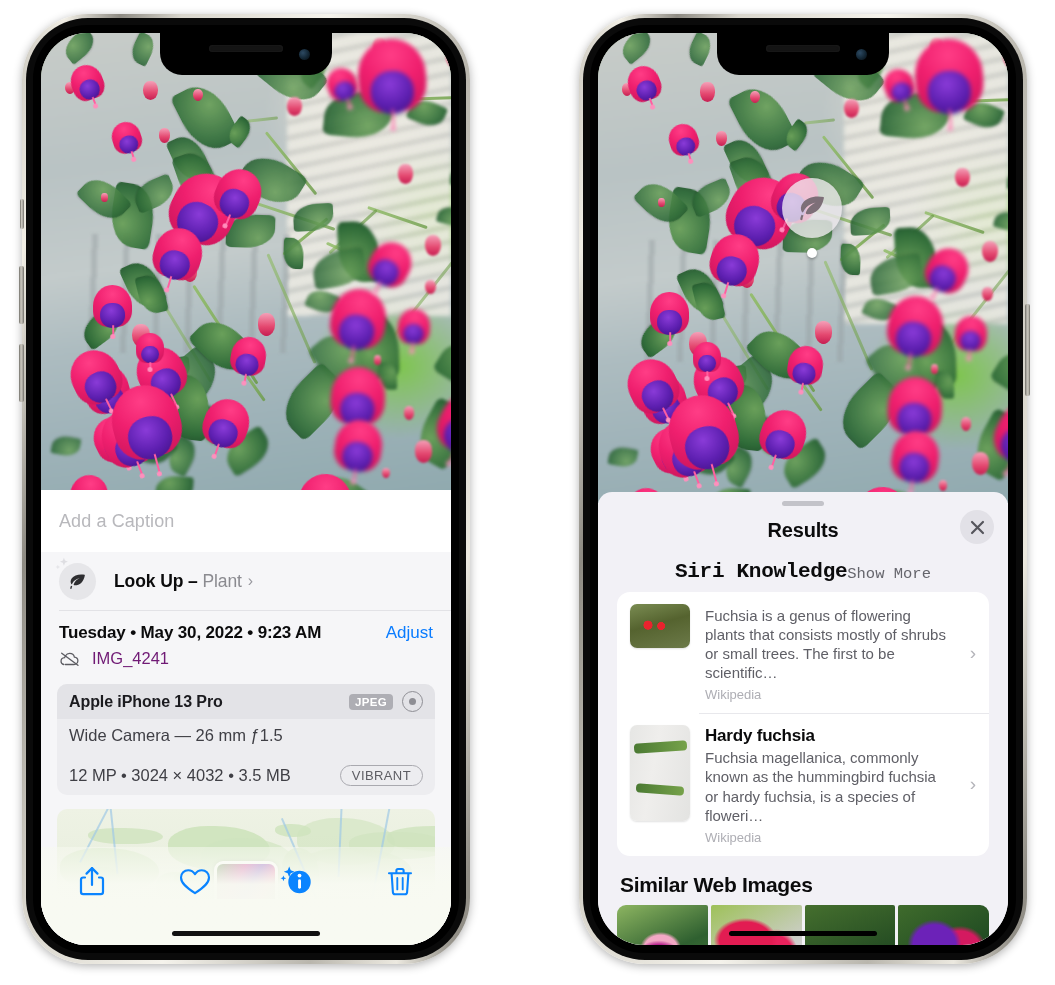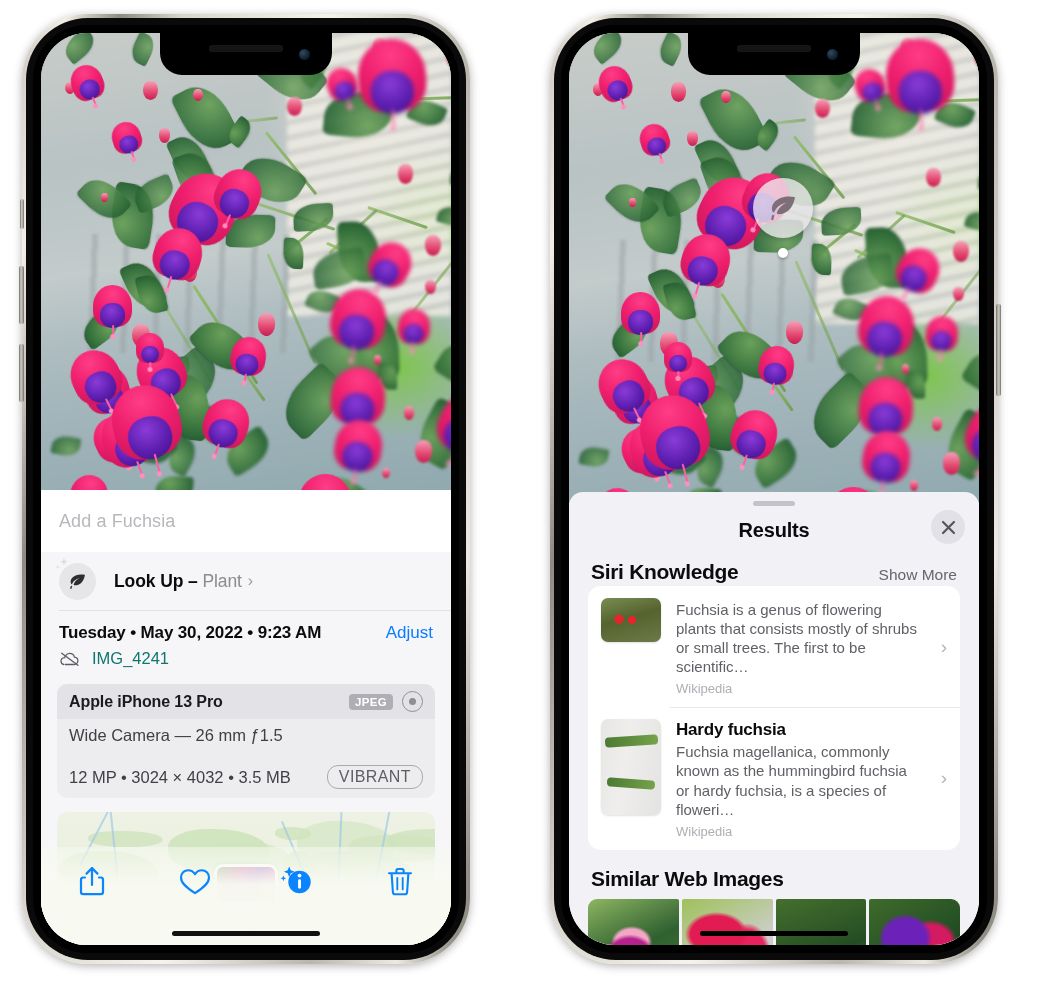--- a/index.html
+++ b/index.html
@@ -2,21 +2,21 @@
 <html><head>
 <meta charset="utf-8">
 <style>
   html,body{margin:0;padding:0;background:#ffffff;}
   body{width:1055px;height:985px;overflow:hidden;font-family:"Liberation Sans",sans-serif;-webkit-font-smoothing:antialiased;}
   .stage{position:relative;width:1055px;height:985px;}
 
   
   .phone{position:absolute;top:14px;width:448px;height:950px;}
   .phone.left{left:22px;}
-  .phone.right{left:550px;}
+  .phone.right{left:579px;}
 
   .frame-outer{position:absolute;inset:0;border-radius:66px;
      background:linear-gradient(100deg,#c9c6bd 0%,#f2efe6 7%,#8e8b83 16%,#d9d6cd 26%,#f5f3ec 50%,#b9b6ad 74%,#ece9e0 88%,#918e86 97%);
      box-shadow:0 2px 10px rgba(0,0,0,.30);}
   .frame-inner{position:absolute;left:4px;top:4px;right:4px;bottom:4px;border-radius:62px;background:#0a0a0a;}
   .bezel{position:absolute;left:11px;top:11px;right:11px;bottom:11px;border-radius:54px;background:#000;}
   .screen{position:absolute;left:19px;top:19px;right:19px;bottom:19px;border-radius:46px;overflow:hidden;background:#fff;}
 
   
   .btn-side{position:absolute;background:linear-gradient(90deg,#6f6d66,#cfccc3 40%,#a3a099 75%,#6d6b64);border-radius:2px;}
@@ -84,34 +84,34 @@
   .lookup-text .sub{font-weight:400;color:#8b8b90;}
   .chev-sm{margin-left:6px;color:#9a9aa0;font-size:16px;}
 
   .hr{height:1px;background:#e2e2e6;margin-left:18px;}
 
   .date-block{padding:12px 18px 6px 18px;}
   .date-line{display:flex;align-items:baseline;justify-content:space-between;}
   .date-txt{font-size:17px;font-weight:700;color:#0b0b0c;letter-spacing:-.15px;}
   .adjust{font-size:17px;color:#0a7cff;}
   .file-line{display:flex;align-items:center;gap:11px;margin-top:6px;}
-  .file-name{font-size:16.5px;color:#0f766e;}
+  .file-name{font-size:16.5px;color:#701a75;}
 
   .meta-card{margin:10px 16px 0 16px;border-radius:10px;overflow:hidden;background:#ededf0;}
   .meta-head{display:flex;align-items:center;justify-content:space-between;height:35px;padding:0 12px;background:#e3e3e7;}
   .meta-dev{font-size:16px;font-weight:700;color:#1b1b1f;letter-spacing:-.1px;}
   .meta-head-right{display:flex;align-items:center;gap:9px;}
   .chip-jpeg{background:#aeaeb4;color:#fff;font-size:11.5px;font-weight:700;border-radius:4px;padding:2px 6px;letter-spacing:.3px;}
   .raw-ico{width:19px;height:19px;border-radius:50%;border:1.6px solid #8e8e94;display:flex;align-items:center;justify-content:center;}
   .raw-ico i{width:7px;height:7px;border-radius:50%;background:#8e8e94;display:block;}
   .meta-mid{padding:7px 12px 9px 12px;}
   .meta-l1{font-size:16.5px;color:#3f3f45;}
   .meta-l2row{display:flex;align-items:center;justify-content:space-between;margin-top:20px;}
   .meta-l2{font-size:16.5px;color:#3f3f45;}
-  .chip-vib{border:1.3px solid #a9a9af;border-radius:11px;padding:2px 11px;font-size:16px;color:#5d5d63;letter-spacing:.4px;}
+  .chip-vib{border:1.3px solid #a9a9af;border-radius:11px;padding:2px 11px;font-size:13px;color:#5d5d63;letter-spacing:.4px;}
   .meta-foot{border-top:1px solid #dcdce1;display:flex;align-items:center;height:30px;padding:0 10px;}
   .meta-foot span{flex:1;text-align:center;font-size:14.5px;color:#5e5e65;}
   .meta-foot span:first-child{text-align:left;padding-left:2px;}
   .meta-foot span:last-child{text-align:right;padding-right:2px;}
   .meta-foot i.sep{flex:0 0 1px;height:15px;background:#c9c9cf;display:block;}
 
   .map-card{margin:14px 16px 0 16px;height:90px;border-radius:10px;overflow:hidden;position:relative;
      background:linear-gradient(180deg,#eef2e4,#e7eedd);}
   .map-card .blob{position:absolute;background:#cfe3bd;border-radius:40% 55% 45% 50%;}
   .map-card .road{position:absolute;background:#9fc9e6;}
@@ -124,21 +124,21 @@
      display:flex;align-items:flex-start;padding-top:12px;}
   .tb-item{flex:1;display:flex;align-items:center;justify-content:center;height:44px;}
 
   
   .results{position:absolute;left:0;right:0;top:459px;bottom:0;background:#f2f1f6;border-radius:14px 14px 0 0;overflow:hidden;}
   .grabber{width:42px;height:5px;border-radius:3px;background:#c3c3c9;margin:9px auto 0 auto;}
   .res-head{position:relative;height:48px;display:flex;align-items:center;justify-content:center;}
   .res-title{font-size:20px;font-weight:700;color:#0b0b0c;letter-spacing:-.2px;}
   .close-btn{position:absolute;right:14px;top:4px;width:34px;height:34px;border-radius:50%;background:#e2e1e7;display:flex;align-items:center;justify-content:center;}
 
-  .sec-head{display:flex;align-items:flex-end;justify-content:space-between;padding:6px 22px 2px 22px;}
+  .sec-head{display:flex;align-items:flex-end;justify-content:center;padding:6px 22px 9px 22px;font-family:Liberation Mono, monospace;}
   .sec-title{font-size:21px;font-weight:700;color:#0b0b0c;letter-spacing:-.3px;}
   .show-more{font-size:15.5px;color:#65656c;}
 
   .know-card{margin:0 19px;background:#fff;border-radius:13px;overflow:hidden;}
   .know-row{display:flex;padding:12px 13px 11px 13px;position:relative;}
   .know-row + .know-row:before{content:"";position:absolute;left:82px;right:0;top:0;height:1px;background:#e8e8ec;}
   .thumb{flex:0 0 auto;width:60px;border-radius:7px;overflow:hidden;box-shadow:0 1px 2px rgba(0,0,0,.12);}
   .thumb.t1{height:44px;background:
       radial-gradient(circle at 30% 48%, #e8232e 0 9%, transparent 10%),
       radial-gradient(circle at 52% 50%, #e8232e 0 10%, transparent 11%),
@@ -406,21 +406,21 @@
       <div class="sep"></div>
               <div class="cor"></div>
               <div class="sta"></div>
             </div>
           </div>
       </div>
 
       <div class="info-sheet">
 
         <div class="caption-row">
-          <div class="caption-ph">Add a Fuchsia</div>
+          <div class="caption-ph">Add a Caption</div>
         </div>
 
         <div class="info-body">
 
           <div class="lookup-row">
             <div class="lookup-ico">
               <svg class="sparkles" viewBox="0 0 24 24">
                 <path d="M13 3 l1.2 3.1 L17.3 7.3 L14.2 8.5 L13 11.6 L11.8 8.5 L8.7 7.3 L11.8 6.1 Z" fill="#dedee2"></path>
                 <path d="M6.4 10.6 l.7 1.8 1.8.7 -1.8.7 -.7 1.8 -.7-1.8 -1.8-.7 1.8-.7 Z" fill="#e4e4e8"></path>
               </svg>

